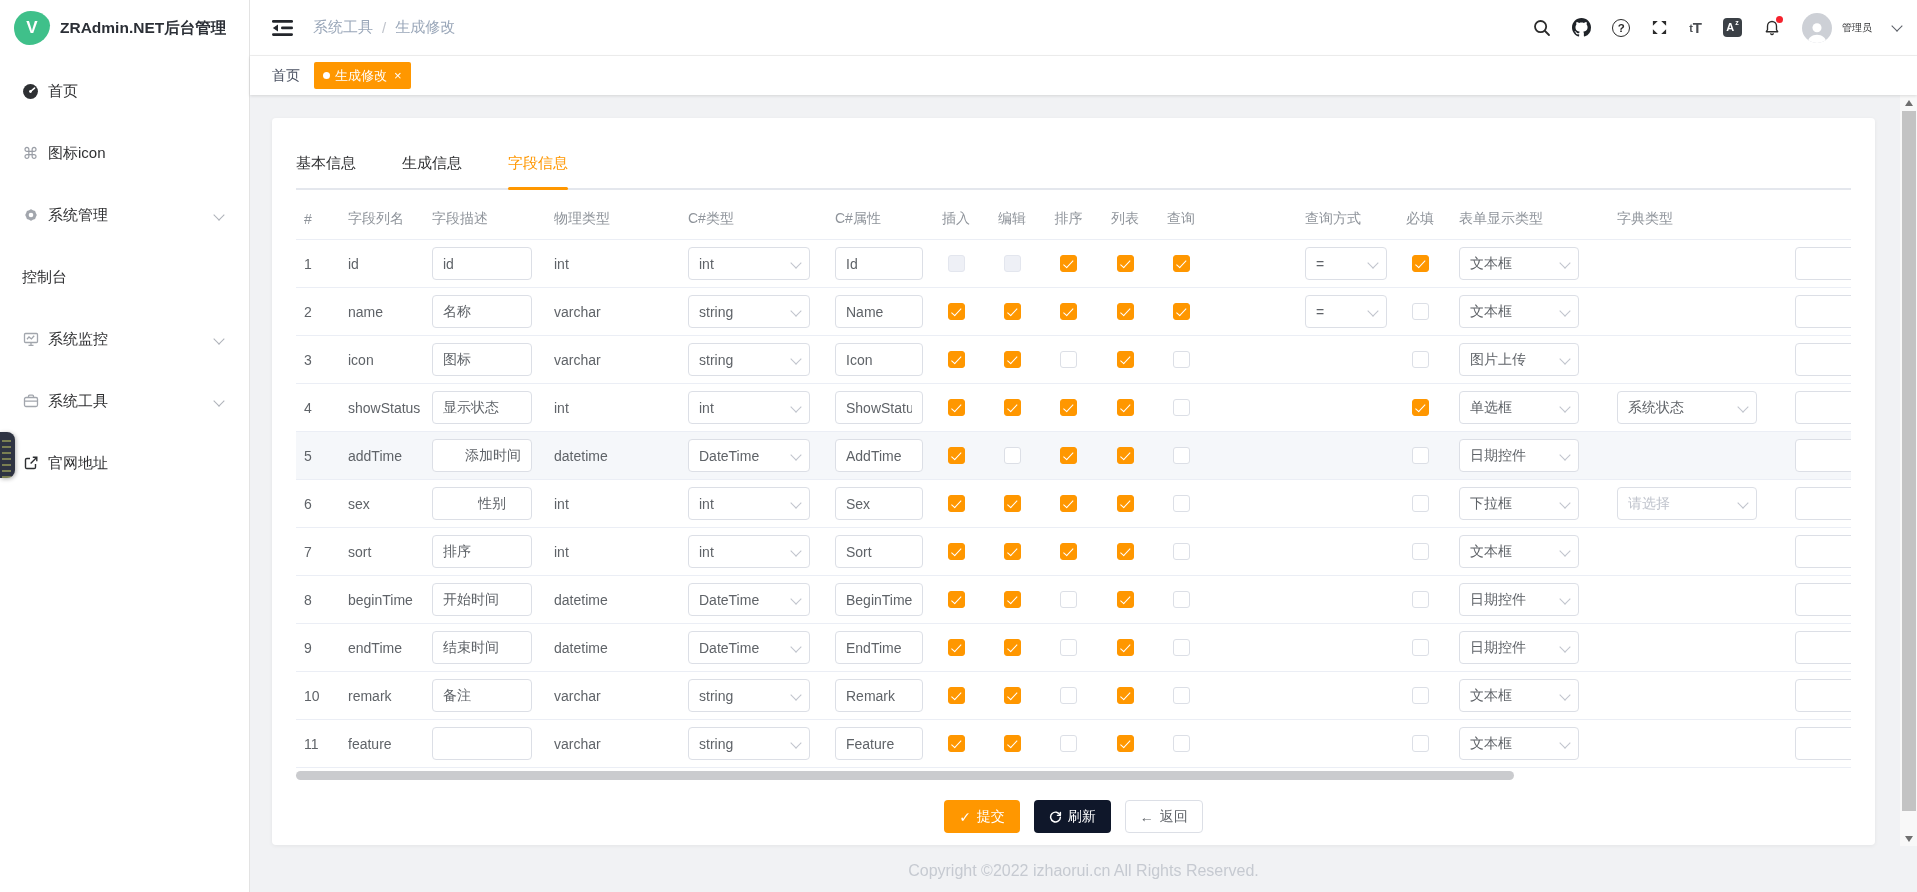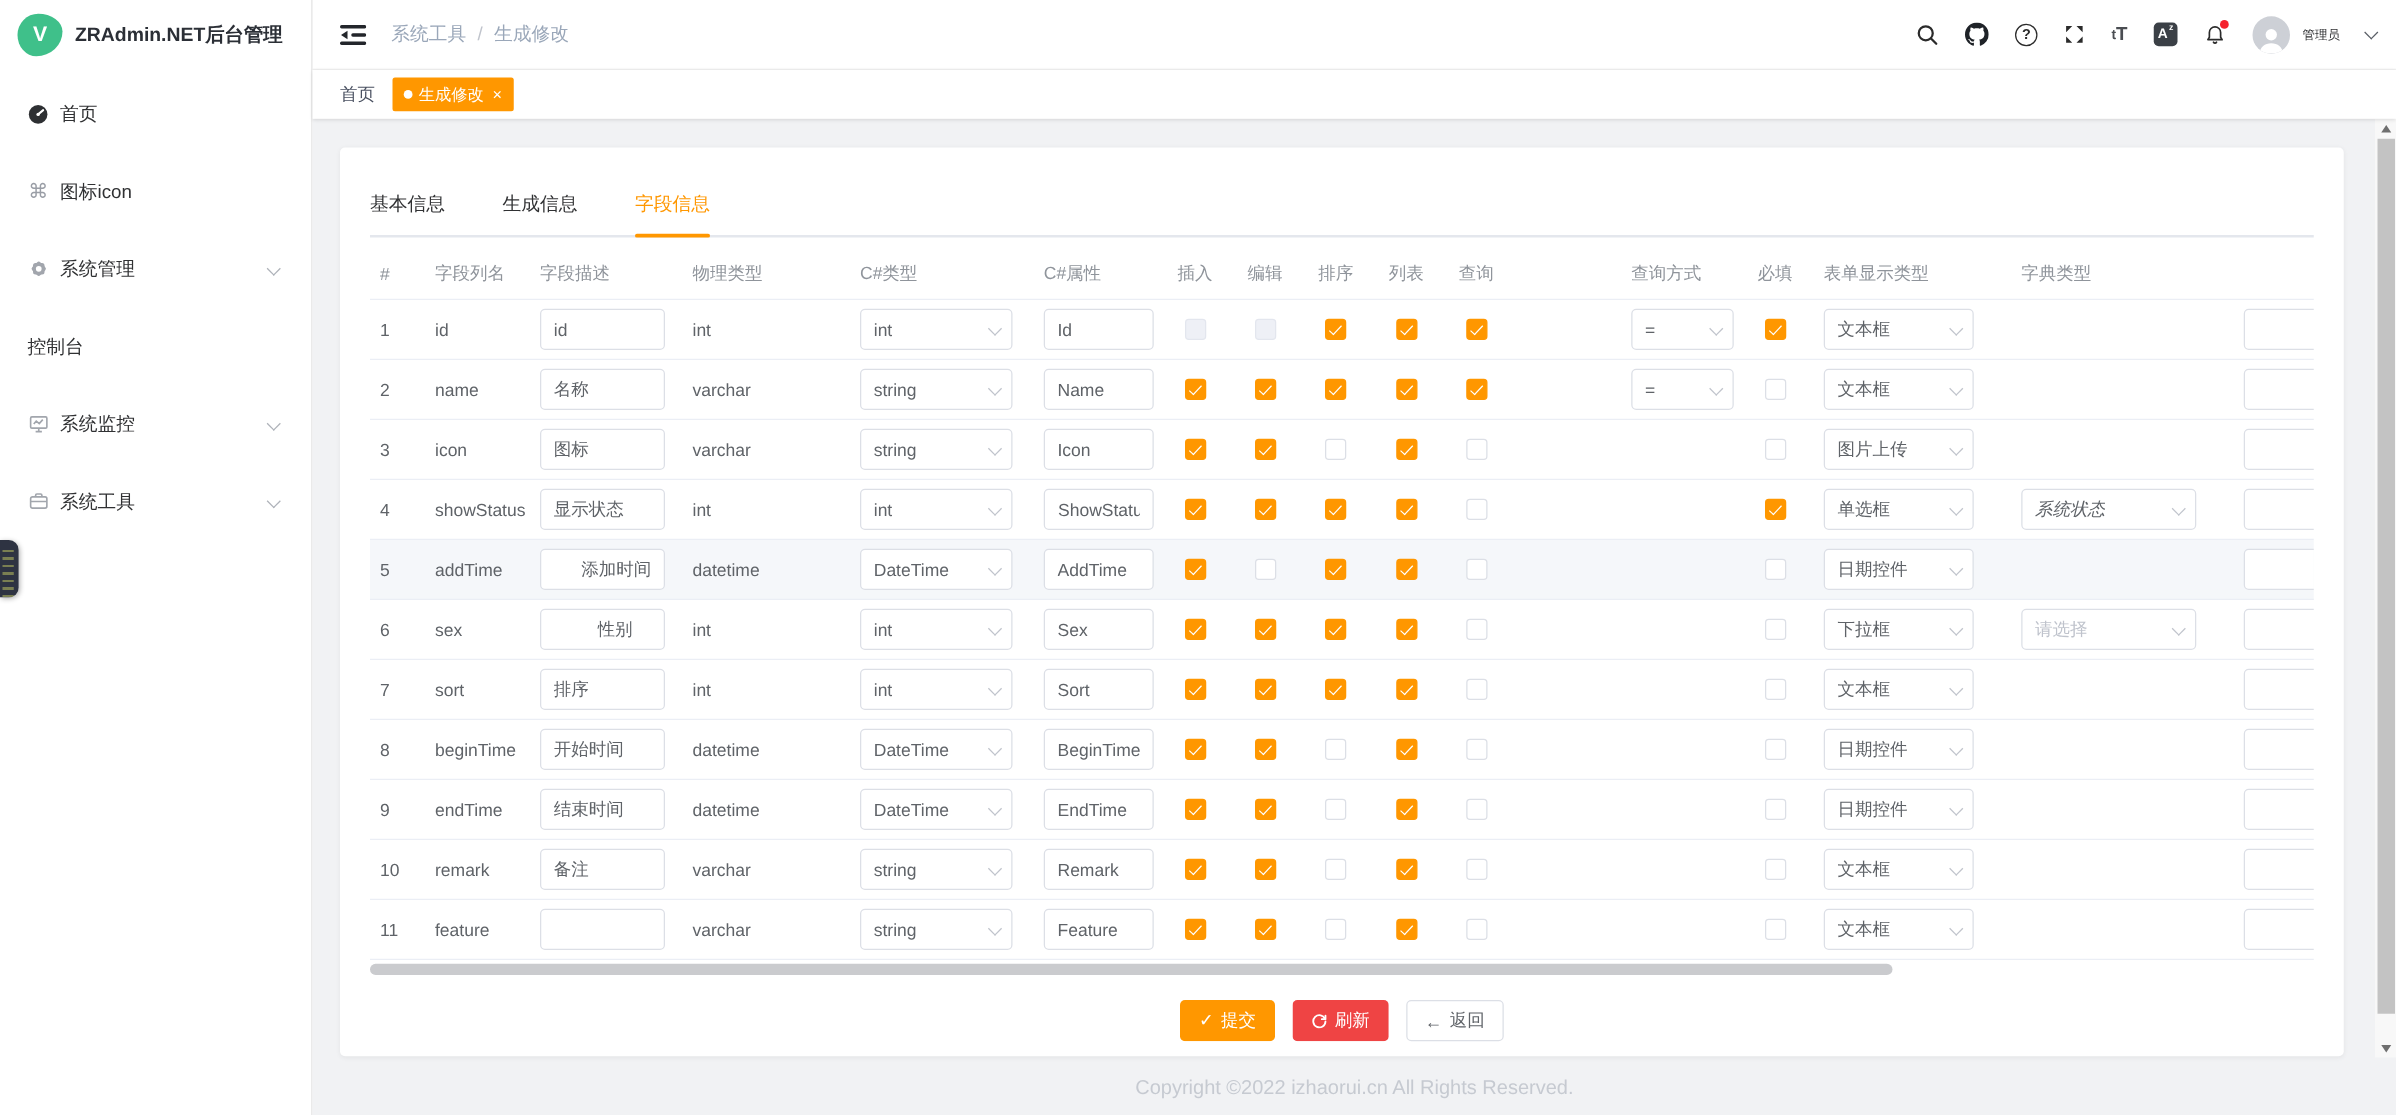--- a/index.html
+++ b/index.html
@@ -71,21 +71,21 @@
   .cb{width:17px;height:17px;border:1px solid #dcdfe6;border-radius:3px;background:#fff;position:relative;cursor:pointer}
   .cb.checked{background:#ff9700;border-color:#ff9700}
   .cb.checked::after{content:'';position:absolute;left:5.2px;top:1.6px;width:4px;height:8.5px;border:solid #fff;border-width:0 1.8px 1.8px 0;transform:rotate(43deg)}
   .cb.disabled{background:#eef0f6;border-color:#e3e6ee}
   .hbar{width:1218px;height:9px;border-radius:5px;background:rgba(144,147,153,.48);margin-top:3px;cursor:pointer}
 
   
   .btns{display:flex;justify-content:center;gap:14px;margin-top:20px}
   .btn{height:33px;border-radius:4px;border:1px solid transparent;display:inline-flex;align-items:center;gap:6px;padding:0 14px;font-size:14px;cursor:pointer;font-family:inherit}
   .btn-submit{background:#ff9700;color:#fff}
-  .btn-refresh{background:#ef4444;color:#fff}
+  .btn-refresh{background:#0f172a;color:#fff}
   .btn-back{background:#fff;border-color:#dcdfe6;color:#5f6368}
   .footer{position:absolute;left:0;bottom:12px;width:100%;text-align:center;font-size:16px;color:#c6cad1}
 
   
   .vscroll{position:absolute;top:0;right:0;width:17px;height:751px;background:#f8f8f8}
   .vs-up,.vs-dn{position:absolute;left:0;width:17px;height:15px;display:flex;align-items:center;justify-content:center}
   .vs-up{top:0}.vs-dn{bottom:0}
   .tri-up{width:0;height:0;border-left:4.5px solid transparent;border-right:4.5px solid transparent;border-bottom:6px solid #6f6f6f}
   .tri-dn{width:0;height:0;border-left:4.5px solid transparent;border-right:4.5px solid transparent;border-top:6px solid #6f6f6f}
   .vs-thumb{position:absolute;top:16px;left:1.5px;width:14px;height:700px;background:#c3c3c3}
@@ -142,20 +142,29 @@
       </div>
       <div class="m-item">
         <span class="mi">
           <svg width="16" height="16" viewBox="0 0 16 16" fill="none" stroke="#a2a6ad" stroke-width="1.3">
               <rect x="1.5" y="4.5" width="13" height="9" rx="1.5"></rect>
               <path d="M5.5 4.5V3.2a1 1 0 0 1 1-1h3a1 1 0 0 1 1 1v1.3M1.5 8.2h13"></path>
             </svg>
         </span>
         <span>系统工具</span>
         <span class="mchev"></span>
+      </div>
+      <div class="m-item">
+        <span class="mi">
+          <svg width="16" height="16" viewBox="0 0 16 16" fill="none" stroke="#2e3033" stroke-width="1.4">
+              <path d="M7 3.5H3.8A1.3 1.3 0 0 0 2.5 4.8v7.4a1.3 1.3 0 0 0 1.3 1.3h7.4a1.3 1.3 0 0 0 1.3-1.3V9"></path>
+              <path d="M9.8 2.3h4v4M13.6 2.5L7.6 8.5"></path>
+            </svg>
+        </span>
+        <span>官网地址</span>
       </div>
     </nav>
     <div class="drawer-handle"></div>
   </aside>
 
   <div class="main">
 
     <header class="navbar">
       <div class="nav-left">
         <span class="nicon">
@@ -411,21 +420,21 @@
                     <div class="c"></div>
                     <div class="ccb">
                       <div class="cb checked"></div>
                     </div>
                     <div class="csel">
                       <div class="sel" style="width: 120px;">
                         <span class="sel-txt">单选框</span>
                       </div>
                     </div>
                     <div class="csel">
-                      <div class="sel" style="width: 140px; font-style: italic;">
+                      <div class="sel" style="width: 140px;">
                         <span class="sel-txt">系统状态</span>
                       </div>
                     </div>
                     <div class="cinp extra"><input class="inp" style="width: 100px;"></div>
                   </div>
                   <div class="trow hl">
                     <div class="c">5</div>
                     <div class="c">addTime</div>
                     <div class="cinp"><input class="inp" value="添加时间" style="width: 100px; text-align: right;"></div>
                     <div class="c">datetime</div>

